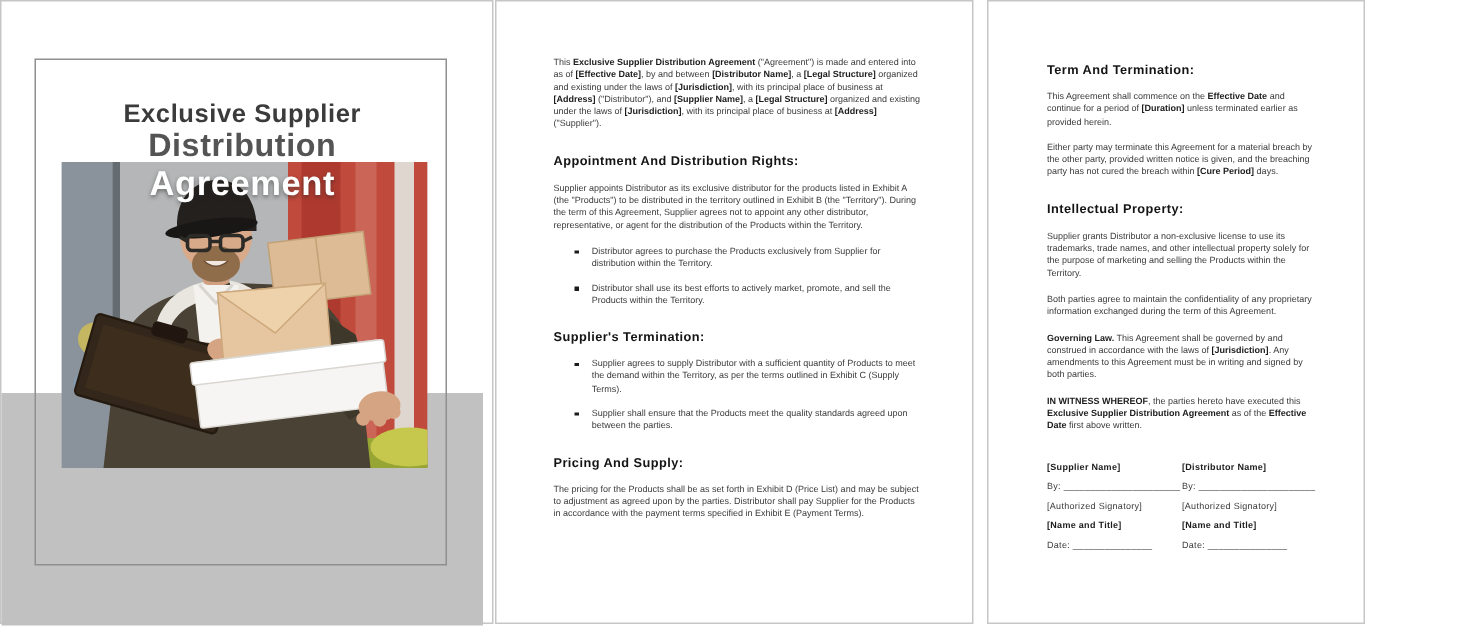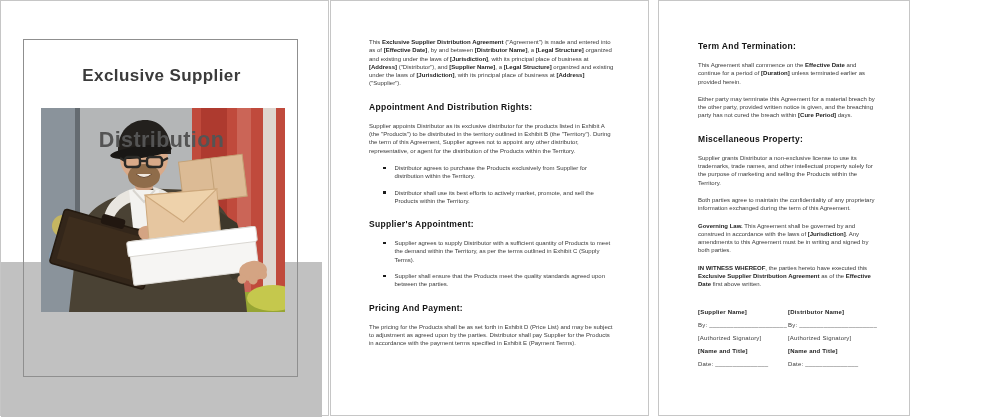--- a/index.html
+++ b/index.html
@@ -16,21 +16,21 @@
   #panel-cover{left:0;width:329px;}
   #panel-page2{left:330px;width:319px;}
   #panel-page3{left:658px;width:252px;}
 
   
   .cover-band{position:absolute;left:0;top:261px;width:321px;height:155px;background:var(--cover-band,#c1c1c1);}
   .cover-frame{position:absolute;left:22px;top:38px;width:275px;height:338px;border:1px solid var(--cover-frame-border,#8f8f8f);box-sizing:border-box;}
   .cover-photo{position:absolute;left:40px;top:107px;width:244px;height:204px;}
   .cover-title{position:absolute;left:23px;width:275px;text-align:center;font-weight:bold;line-height:1.05;letter-spacing:.4px;}
   .cover-title.t1{top:66px;font-size:17px;color:var(--title-primary,#3b3b3b);}
-  .cover-title.t2{top:85px;font-size:21.5px;color:var(--title-secondary,#555);margin-top:43px;}
+  .cover-title.t2{top:85px;font-size:21.5px;color:var(--title-secondary,#555);}
   .cover-title.t3{top:109px;font-size:23px;color:var(--title-on-photo,#fff);text-shadow:0 1px 3px rgba(40,40,40,.55);z-index:5;}
 
   
   .doc-content{position:absolute;top:37px;color:#3a3a3a;}
   #panel-page2 .doc-content{left:38px;right:33px;}
   #panel-page3 .doc-content{left:39px;right:31px;top:39px;}
   .doc-p{font-size:6px;line-height:8.3px;margin:0 0 9px;}
   .doc-h{font-size:8.5px;font-weight:bold;color:#141414;letter-spacing:.3px;margin:14px 0 10px;}
   .doc-content > .doc-h:first-child{margin-top:1px;}
   .doc-li{display:flex;margin:0 0 8px;padding-left:14px;font-size:6px;line-height:8.3px;}
@@ -114,55 +114,56 @@
           <ellipse cx="210" cy="170" rx="14" ry="10" fill="#d4a483"></ellipse>
           <circle cx="198" cy="177" r="4.5" fill="#d4a483"></circle>
           <circle cx="209" cy="179" r="4.5" fill="#d4a483"></circle>
           <circle cx="219" cy="175" r="4.5" fill="#d4a483"></circle>
         </g>
       </g>
     </svg>
 
     <div class="cover-title t1">Exclusive Supplier</div>
     <div class="cover-title t2">Distribution</div>
+    <div class="cover-title t3">Agreement</div>
   </div>
 
   <div class="panel" id="panel-page2">
     <div class="doc-content">
         <div class="doc-p"><span>This </span><span class="b">Exclusive Supplier Distribution Agreement</span><span> ("Agreement") is made and entered into as of </span><span class="b">[Effective Date]</span><span>, by and between </span><span class="b">[Distributor Name]</span><span>, a </span><span class="b">[Legal Structure]</span><span> organized and existing under the laws of </span><span class="b">[Jurisdiction]</span><span>, with its principal place of business at </span><span class="b">[Address]</span><span> ("Distributor"), and </span><span class="b">[Supplier Name]</span><span>, a </span><span class="b">[Legal Structure]</span><span> organized and existing under the laws of </span><span class="b">[Jurisdiction]</span><span>, with its principal place of business at </span><span class="b">[Address]</span><span> ("Supplier").</span></div>
         <div class="doc-h">Appointment And Distribution Rights:</div>
         <div class="doc-p"><span>Supplier appoints Distributor as its exclusive distributor for the products listed in Exhibit A (the "Products") to be distributed in the territory outlined in Exhibit B (the "Territory"). During the term of this Agreement, Supplier agrees not to appoint any other distributor, representative, or agent for the distribution of the Products within the Territory.</span></div>
         <div class="doc-li">
           <span class="bullet"></span>
           <div><span>Distributor agrees to purchase the Products exclusively from Supplier for distribution within the Territory.</span></div>
         </div>
         <div class="doc-li">
           <span class="bullet"></span>
           <div><span>Distributor shall use its best efforts to actively market, promote, and sell the Products within the Territory.</span></div>
         </div>
-        <div class="doc-h">Supplier's Appointment:</div>
+        <div class="doc-h">Supplier's Termination:</div>
         <div class="doc-li">
           <span class="bullet"></span>
           <div><span>Supplier agrees to supply Distributor with a sufficient quantity of Products to meet the demand within the Territory, as per the terms outlined in Exhibit C (Supply Terms).</span></div>
         </div>
         <div class="doc-li">
           <span class="bullet"></span>
           <div><span>Supplier shall ensure that the Products meet the quality standards agreed upon between the parties.</span></div>
         </div>
-        <div class="doc-h">Pricing And Payment:</div>
+        <div class="doc-h">Pricing And Supply:</div>
         <div class="doc-p"><span>The pricing for the Products shall be as set forth in Exhibit D (Price List) and may be subject to adjustment as agreed upon by the parties. Distributor shall pay Supplier for the Products in accordance with the payment terms specified in Exhibit E (Payment Terms).</span></div>
       </div>
   </div>
 
   <div class="panel" id="panel-page3">
     <div class="doc-content">
         <div class="doc-h">Term And Termination:</div>
         <div class="doc-p"><span>This Agreement shall commence on the </span><span class="b">Effective Date</span><span> and continue for a period of </span><span class="b">[Duration]</span><span> unless terminated earlier as provided herein.</span></div>
         <div class="doc-p"><span>Either party may terminate this Agreement for a material breach by the other party, provided written notice is given, and the breaching party has not cured the breach within </span><span class="b">[Cure Period]</span><span> days.</span></div>
-        <div class="doc-h">Miscellaneous Property:</div>
+        <div class="doc-h">Intellectual Property:</div>
         <div class="doc-p"><span>Supplier grants Distributor a non-exclusive license to use its trademarks, trade names, and other intellectual property solely for the purpose of marketing and selling the Products within the Territory.</span></div>
         <div class="doc-p"><span>Both parties agree to maintain the confidentiality of any proprietary information exchanged during the term of this Agreement.</span></div>
         <div class="doc-p"><span class="b">Governing Law.</span><span> This Agreement shall be governed by and construed in accordance with the laws of </span><span class="b">[Jurisdiction]</span><span>. Any amendments to this Agreement must be in writing and signed by both parties.</span></div>
         <div class="doc-p"><span class="b">IN WITNESS WHEREOF</span><span>, the parties hereto have executed this </span><span class="b">Exclusive Supplier Distribution Agreement</span><span> as of the </span><span class="b">Effective Date</span><span> first above written.</span></div>
         <div class="sig-block">
           <div class="sig-col">
             <div class="sig-row b">[Supplier Name]</div>
             <div class="sig-row">By: ______________________</div>
             <div class="sig-row">[Authorized Signatory]</div>
             <div class="sig-row b">[Name and Title]</div>

